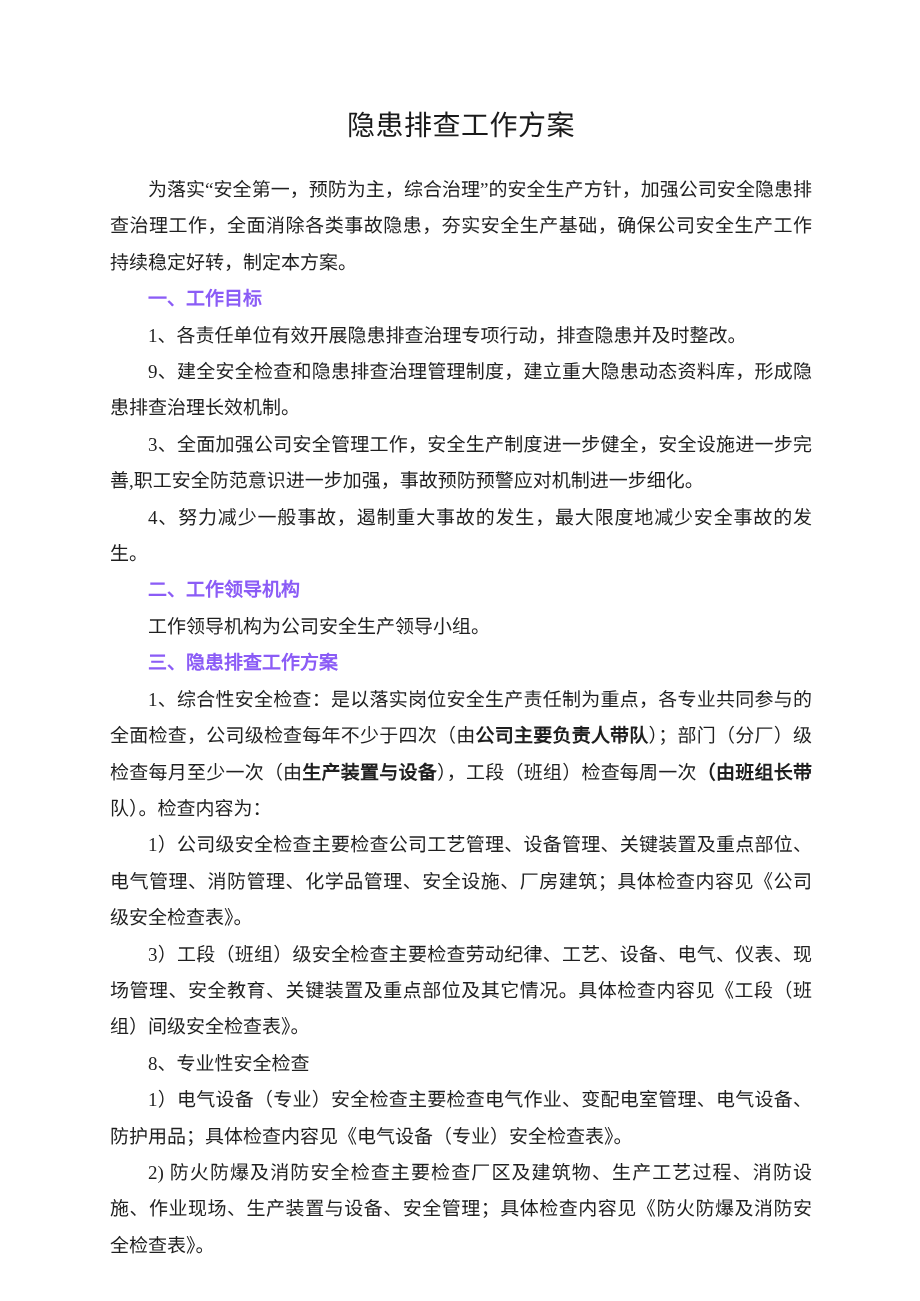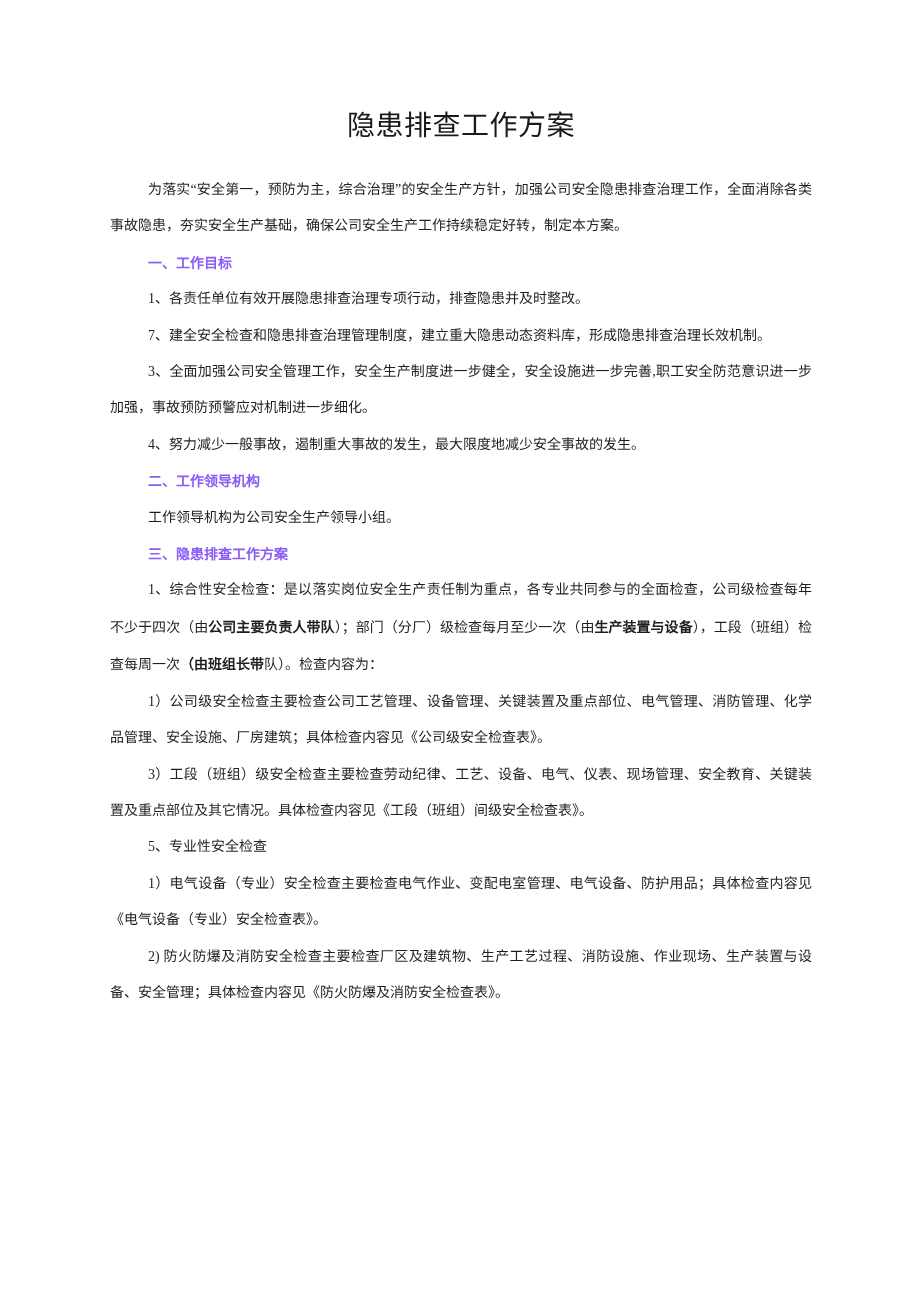--- a/index.html
+++ b/index.html
@@ -25,21 +25,21 @@
     font-size: 28px;
     line-height: 46px;
     font-weight: 400;
     text-align: center;
     letter-spacing: 0.5px;
     color: #1a1a1a;
     font-family: "Liberation Serif", "DejaVu Serif", serif;
   }
   .doc-body p {
     margin: 0;
-    font-size: 14px;
+    font-size: 19px;
     line-height: 36.4px;
     text-indent: 38px;
     text-align: justify;
     color: #1f1f1f;
     font-family: "Liberation Serif", "DejaVu Serif", serif;
   }
   .doc-body p.heading {
     font-family: "Liberation Sans", "DejaVu Sans", sans-serif;
     font-weight: 700;
     color: #8b5cf6;
@@ -51,26 +51,26 @@
 </style>
 </head>
 <body>
 
 <div class="page">
   <h1 class="doc-title">隐患排查工作方案</h1>
   <div class="doc-body" id="doc-body">
       <p><span>为落实“安全第一，预防为主，综合治理”的安全生产方针，加强公司安全隐患排查治理工作，全面消除各类事故隐患，夯实安全生产基础，确保公司安全生产工作持续稳定好转，制定本方案。</span></p>
       <p class="heading"><span class="b">一、工作目标</span></p>
       <p><span>1、各责任单位有效开展隐患排查治理专项行动，排查隐患并及时整改。</span></p>
-      <p><span>7、建全安全检查和隐患排查治理管理制度，建立重大隐患动态资料库，形成隐患排查治理长效机制。</span></p>
+      <p><span>9、建全安全检查和隐患排查治理管理制度，建立重大隐患动态资料库，形成隐患排查治理长效机制。</span></p>
       <p><span>3、全面加强公司安全管理工作，安全生产制度进一步健全，安全设施进一步完善,职工安全防范意识进一步加强，事故预防预警应对机制进一步细化。</span></p>
       <p><span>4、努力减少一般事故，遏制重大事故的发生，最大限度地减少安全事故的发生。</span></p>
       <p class="heading"><span class="b">二、工作领导机构</span></p>
       <p><span>工作领导机构为公司安全生产领导小组。</span></p>
       <p class="heading"><span class="b">三、隐患排查工作方案</span></p>
       <p><span>1、综合性安全检查：是以落实岗位安全生产责任制为重点，各专业共同参与的全面检查，公司级检查每年不少于四次（由</span><span class="b">公司主要负责人带队</span><span>）；部门（分厂）级检查每月至少一次（由</span><span class="b">生产装置与设备</span><span>），工段（班组）检查每周一次</span><span class="b">（由班组长带</span><span>队）。检查内容为：</span></p>
       <p><span>1）公司级安全检查主要检查公司工艺管理、设备管理、关键装置及重点部位、电气管理、消防管理、化学品管理、安全设施、厂房建筑；具体检查内容见《公司级安全检查表》。</span></p>
       <p><span>3）工段（班组）级安全检查主要检查劳动纪律、工艺、设备、电气、仪表、现场管理、安全教育、关键装置及重点部位及其它情况。具体检查内容见《工段（班组）间级安全检查表》。</span></p>
-      <p><span>5、专业性安全检查</span></p>
+      <p><span>8、专业性安全检查</span></p>
       <p><span>1）电气设备（专业）安全检查主要检查电气作业、变配电室管理、电气设备、防护用品；具体检查内容见《电气设备（专业）安全检查表》。</span></p>
       <p><span>2) 防火防爆及消防安全检查主要检查厂区及建筑物、生产工艺过程、消防设施、作业现场、生产装置与设备、安全管理；具体检查内容见《防火防爆及消防安全检查表》。</span></p>
     </div>
 </div>
 
 </body></html>

